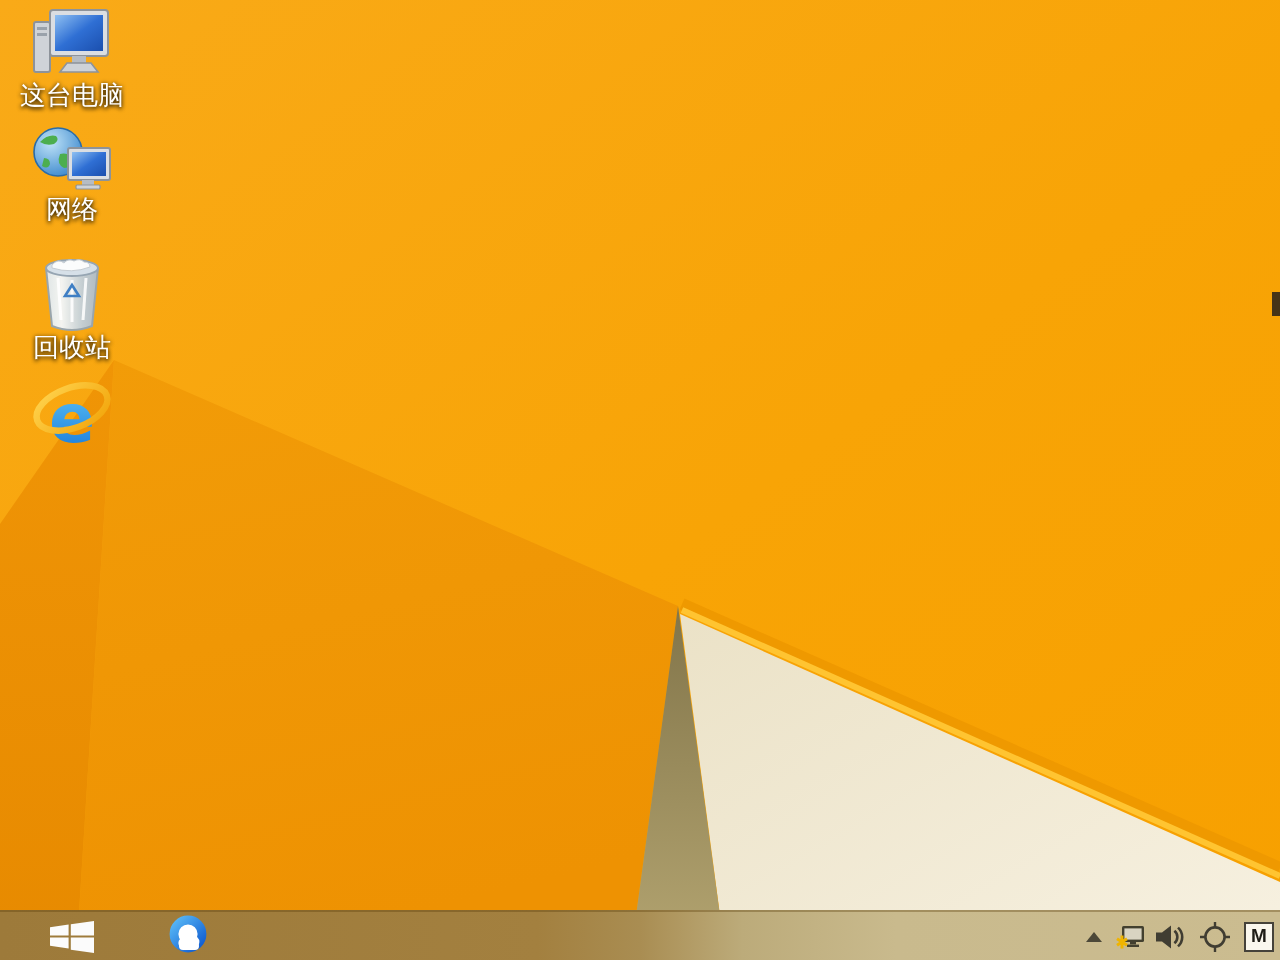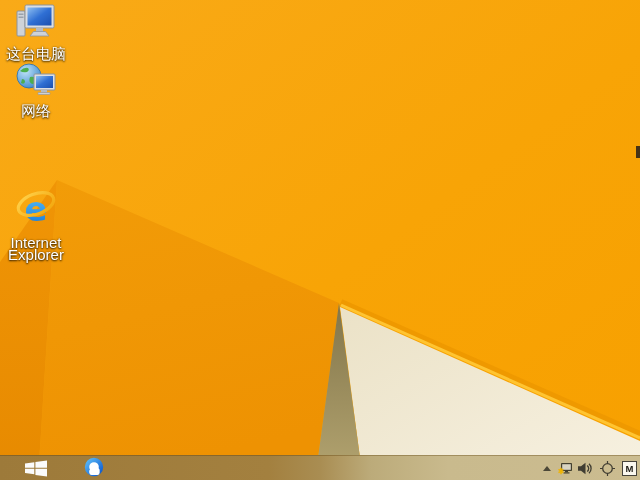--- a/index.html
+++ b/index.html
@@ -10,22 +10,22 @@
   }
   .wallpaper{position:absolute;left:0;top:0;}
   
   .desk-icon{
     position:absolute;left:2px;width:68px;
     display:flex;flex-direction:column;align-items:center;
     cursor:default;
   }
   .desk-icon .glyph{flex:0 0 auto;}
   .desk-icon .lbl{
-    margin-top:8px;max-width:64px;
-    font-size:15px;line-height:12px;text-align:center;color:#ffffff;
+    margin-top:2px;max-width:64px;
+    font-size:13px;line-height:12px;text-align:center;color:#ffffff;
     text-shadow:0 1px 2px rgba(0,0,0,.85), 0 0 2px rgba(0,0,0,.5);
     word-break:break-word;
   }
   
   .taskbar{
     position:absolute;left:0;top:455px;width:640px;height:25px;
     background:linear-gradient(to right,
       #9d7a3a 0%, #a3803f 42%, #a98d52 50%, #bcab7a 58%, #c9ba8d 70%, #cbbc90 100%);
     border-top:1px solid rgba(90,60,10,.35);
     box-sizing:border-box;
@@ -132,37 +132,56 @@
       <path d="M14 14 q5 -1 7 3 q-1 4 -5 4 q-4 -2 -2 -7 z" fill="#4cae4f"></path>
       <path d="M6 16 q3 0 3 3 q-1 3 -4 1 z" fill="#4cae4f"></path>
       <rect x="18" y="11" width="21" height="16" rx="1" fill="#dbdee2" stroke="#8d939a"></rect>
       <rect x="20" y="13" width="17" height="12" fill="url(#pcScr2)"></rect>
       <rect x="25" y="27" width="6" height="2.5" fill="#b6bcc3"></rect>
       <rect x="22" y="29.5" width="12" height="2" rx="0.5" fill="#ced2d7" stroke="#8d939a" stroke-width="0.6"></rect>
     </svg>
     <span class="lbl">网络</span>
   </div>
 
+  <div class="desk-icon" style="top:126px;">
+    <svg class="glyph" width="36" height="40" viewBox="0 0 36 40">
+      <defs>
+        <linearGradient id="gBin" x1="0" y1="0" x2="1" y2="0">
+          <stop offset="0" stop-color="#dfe8ef"></stop>
+            <stop offset="0.3" stop-color="#f4f8fa"></stop>
+          <stop offset="0.7" stop-color="#c2cfd9"></stop>
+            <stop offset="1" stop-color="#aebcc8"></stop>
+        </linearGradient>
+      </defs>
+      <path d="M5 8 L8 37 Q18 41 28 37 L31 8" fill="url(#gBin)" stroke="#96a5b2" opacity="0.96"></path>
+      <ellipse cx="18" cy="8" rx="13" ry="4" fill="#d6e0e8" stroke="#96a5b2"></ellipse>
+      <path d="M8 6.5 q3 -3.5 6 -1 q2 -2.5 5 -1 q3 -1.5 5 0.5 q3 0 3 2.5 q-9 3.5 -19 0.5 z" fill="#fbfcfc" stroke="#c5ccd2" stroke-width="0.5"></path>
+      <path d="M11 13 L12.5 34" stroke="rgba(255,255,255,0.85)" stroke-width="1.5"></path>
+      <path d="M18 14 L18 35" stroke="rgba(255,255,255,0.85)" stroke-width="1.5"></path>
+      <path d="M25 13 L23.5 34" stroke="rgba(255,255,255,0.85)" stroke-width="1.5"></path>
+      <path d="M14.5 22 l3.5 -5.5 l3.5 5.5 z" fill="none" stroke="#3f7fc4" stroke-width="1.3"></path>
+    </svg>
+    <span class="lbl">回收站</span>
+  </div>
 
   <div class="desk-icon" style="top:189px;">
     <svg class="glyph" width="44" height="40" viewBox="0 0 44 40">
       <defs>
         <linearGradient id="gE" x1="0" y1="0" x2="0" y2="1">
           <stop offset="0" stop-color="#63c8f7"></stop>
             <stop offset="1" stop-color="#1274d8"></stop>
         </linearGradient>
         <linearGradient id="gSw" x1="0" y1="0" x2="1" y2="1">
           <stop offset="0" stop-color="#ffd34d"></stop>
             <stop offset="1" stop-color="#f2a50a"></stop>
         </linearGradient>
       </defs>
       <text x="22" y="32" text-anchor="middle" font-family="'DejaVu Sans', sans-serif" font-size="34" font-weight="bold" fill="url(#gE)">e</text>
       <ellipse cx="22" cy="15" rx="18.5" ry="10" fill="none" stroke="url(#gSw)" stroke-width="3.2" transform="rotate(-20 22 15)"></ellipse>
     </svg>
-    <span class="lbl">Internet Explorer</span>
   </div>
 
 
   <div class="taskbar">
 
     <div class="tb-btn start-btn">
       <svg width="22" height="17" viewBox="0 0 22 17" fill="#fbfbfb">
         <path d="M0 3.6 L9.3 2.3 V7.7 H0 Z"></path>
         <path d="M10.4 2.1 L22 0.5 V7.7 H10.4 Z"></path>
         <path d="M0 8.8 H9.3 V14.2 L0 12.9 Z"></path>

